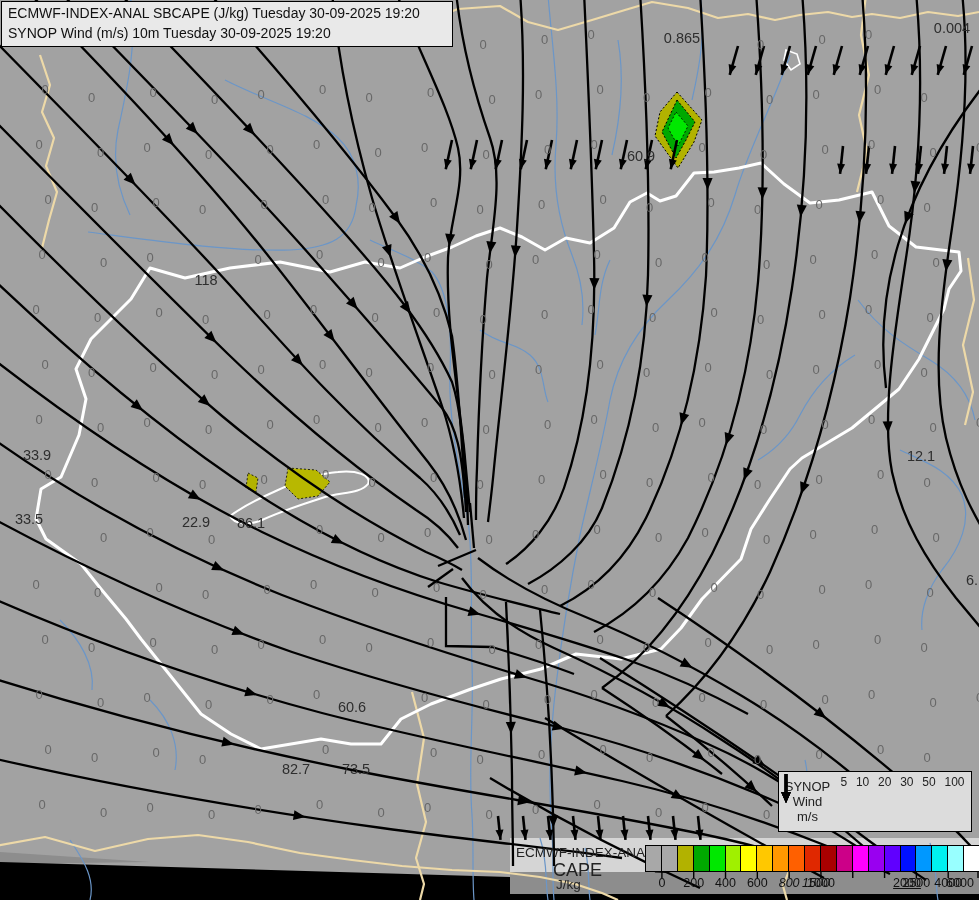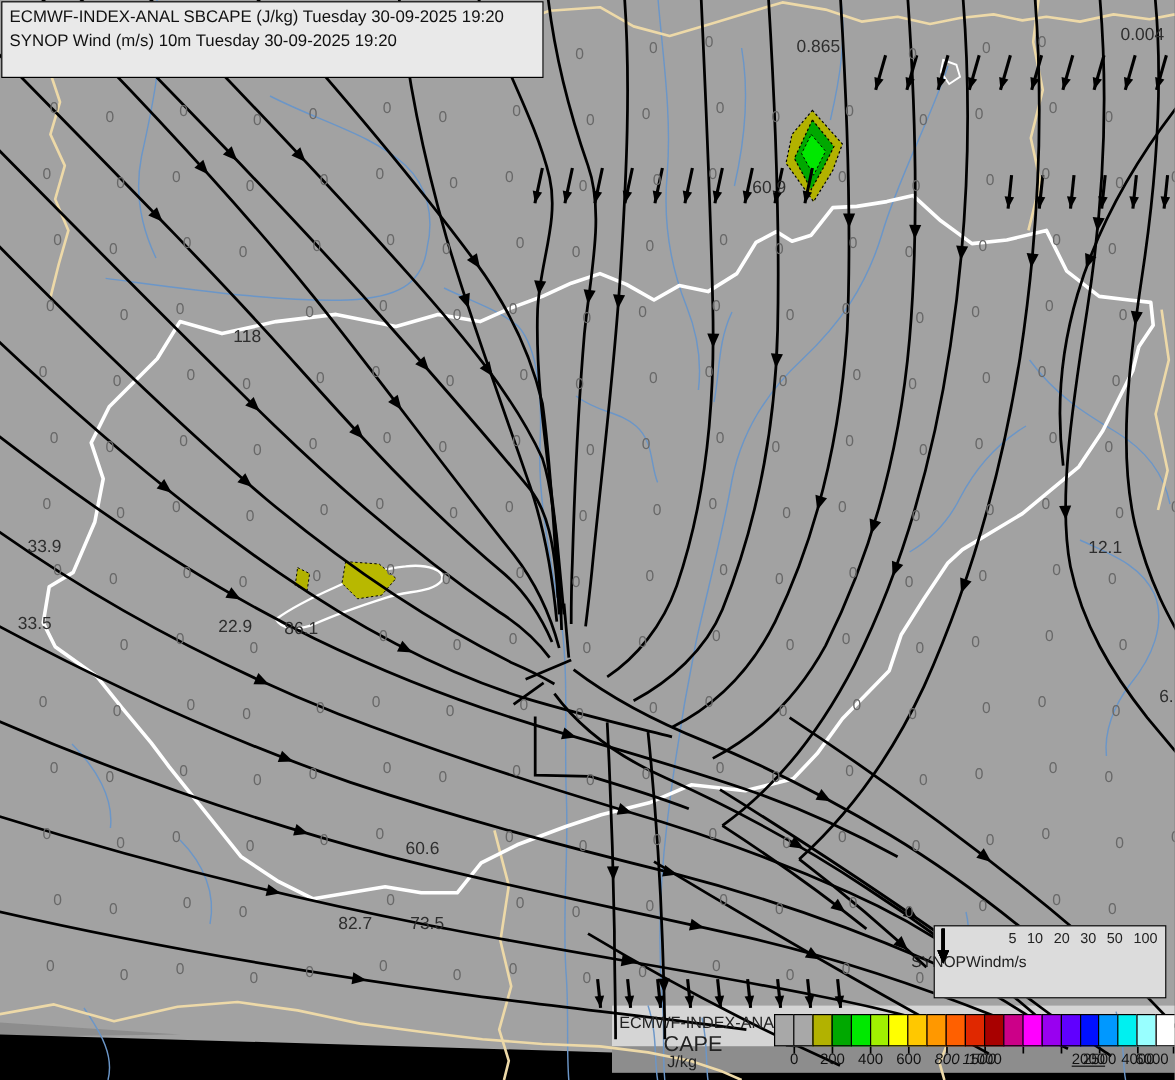--- a/index.html
+++ b/index.html
@@ -1,26 +1,26 @@
 <!DOCTYPE html>
 <html><head>
 <meta charset="utf-8">
 <style>
   html,body{margin:0;padding:0;background:#555;}
   .stage{position:relative;width:979px;height:900px;overflow:hidden;
          font-family:"Liberation Sans",sans-serif;background:#a2a2a2;}
   .stage svg{position:absolute;left:0;top:0;}
   
   .titlebox{position:absolute;left:1px;top:1px;width:438px;background:#e9e9e9;
-            border:1px solid #000;padding:2px 6px 21px 6px;}
+            border:1px solid #000;padding:2px 6px 3px 6px;}
   .titlebox .tl{font-size:14px;line-height:19.5px;color:#111;white-space:nowrap;}
   
   .windlegend{position:absolute;left:778px;top:771px;width:194px;height:61px;
               background:#dcdcdc;border:1.5px solid #000;display:flex;box-sizing:border-box;}
-  .wl-text{width:57px;display:flex;align-items:center;
+  .wl-text{width:57px;display:flex;flex-direction:column;align-items:center;
            justify-content:center;font-size:13px;color:#222;line-height:15px;}
   .wl-cols{flex:1;display:flex;align-items:stretch;justify-content:space-around;padding:3px 2px 1px 0;}
   .wl-col{display:flex;flex-direction:column;align-items:center;justify-content:space-between;}
   .wl-num{font-size:12px;color:#222;}
   
   .cape-src,.cape-param,.cape-unit{position:absolute;color:#222;white-space:nowrap;}
   .cape-src{left:516px;top:845px;font-size:13.5px;}
   .cape-param{left:553px;top:860px;font-size:18px;}
   .cape-unit{left:556px;top:877px;font-size:13.5px;}
   .cape-boxes{position:absolute;left:646px;top:845px;width:334px;height:27px;display:flex;}

